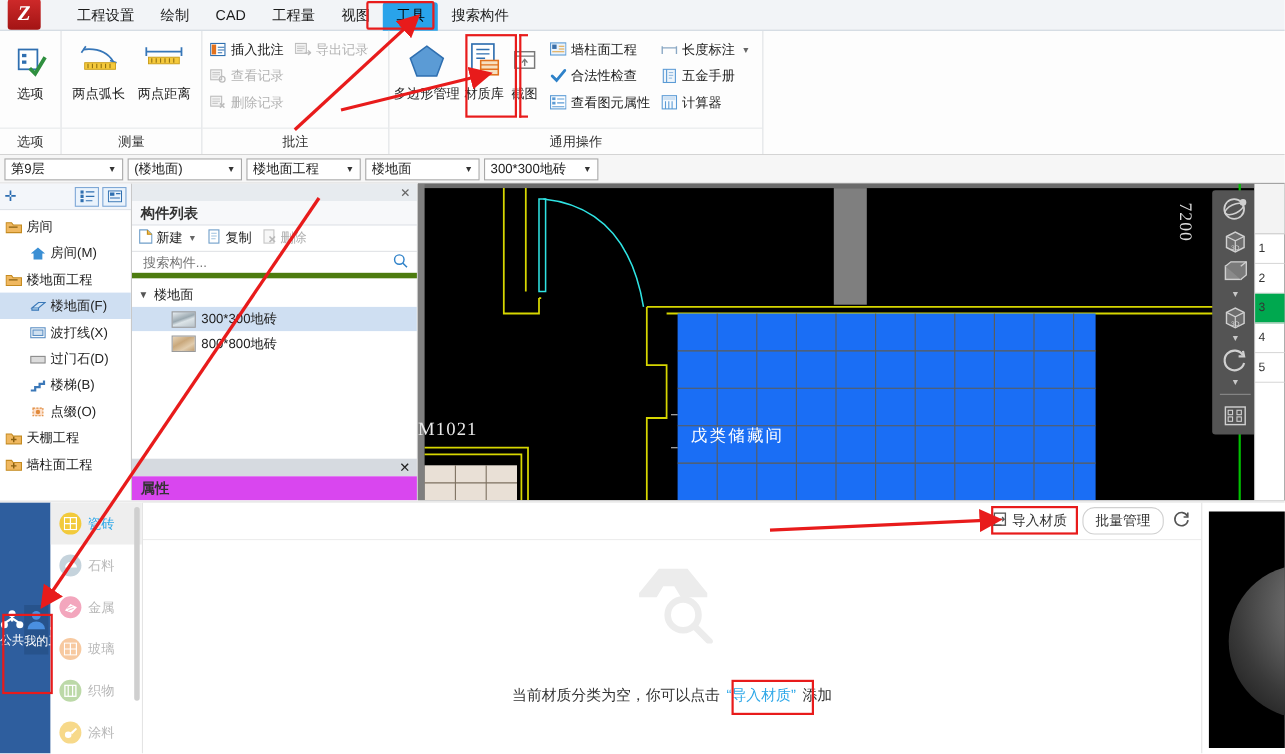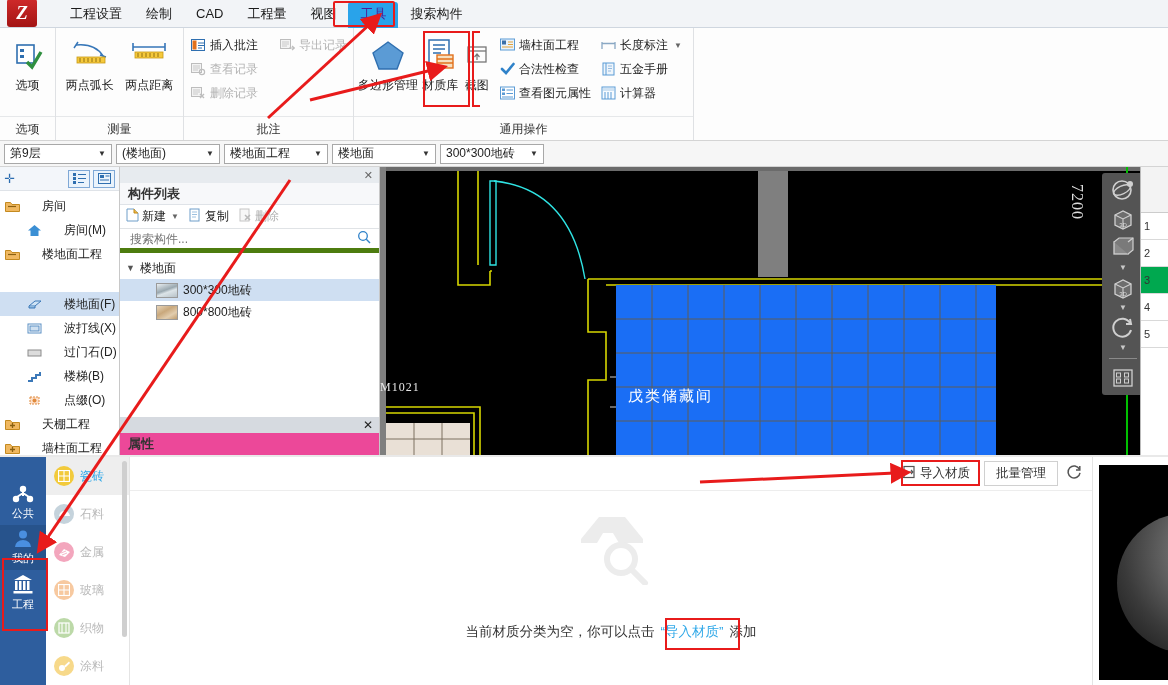--- a/index.html
+++ b/index.html
@@ -19,21 +19,21 @@
             background:#f2f4f7; border-bottom:1px solid #cfd6df; }
   .logo { position:absolute; left:2px; top:-4px; width:40px; height:34px;
           display:flex; align-items:center; justify-content:center; }
   .logo-badge { width:30px; height:28px; background:linear-gradient(#cf2a2a,#a31414);
      border-radius:3px; color:#fff; font-weight:bold; font-size:19px;
      display:flex; align-items:center; justify-content:center; font-style:italic;
      font-family:"Liberation Serif", serif; }
   .tabs { position:absolute; left:58px; top:0; height:28px; display:flex; align-items:flex-end; }
   .tab { padding:4px 12px 6px; font-size:13px; color:#1b1b1b; cursor:default;
          line-height:16px; white-space:nowrap; }
-  .tab.active { background:#29a3ea; color:#4c1d95; border-radius:3px 3px 0 0; }
+  .tab.active { background:#29a3ea; color:#000000; border-radius:3px 3px 0 0; }
   .tab-hl { position:absolute; border:2px solid #e81b1b; border-radius:2px;
             left:333px; top:1px; width:62px; height:26px; pointer-events:none; }
 
   .groups { position:absolute; left:0; top:28px; width:100%; height:112px; display:flex; }
   .group { position:relative; height:112px; border-right:1px solid #dfe1e4;
            display:flex; flex-direction:column; }
   .group-body { flex:1; display:flex; align-items:flex-start; padding:3px 6px 0; }
   .group-label { height:24px; line-height:24px; text-align:center; font-size:12px;
                  color:#333; border-top:1px solid #e6e8ea; }
 
@@ -71,24 +71,24 @@
   
   .treepanel { width:120px; background:#fff; border-right:1px solid #c8c8c8;
                display:flex; flex-direction:column; }
   .treehdr { height:24px; display:flex; align-items:center; justify-content:space-between;
              padding:0 4px; background:#f3f6fa; border-bottom:1px solid #dfe3e8; }
   .pinico { color:#2b6cb0; font-size:13px; }
   .viewbtns { display:flex; gap:3px; }
   .vbtn { width:22px; height:18px; border:1px solid #7fa8d6; background:#eaf3fc;
           display:flex; align-items:center; justify-content:center; }
   .tree { flex:1; overflow:hidden; padding-top:3px; }
-  .tnode { display:flex; align-items:center; gap:22px; height:24px; padding-left:4px;
+  .tnode { display:flex; align-items:center; gap:4px; height:24px; padding-left:4px;
            font-size:12px; white-space:nowrap; }
   .tnode.child { padding-left:26px; }
-  .tnode.sel { background:#cfdff2;margin-top:26px; }
+  .tnode.sel { background:#cfdff2; }
   .tico { width:16px; height:16px; display:flex; align-items:center; justify-content:center; flex:0 0 16px;}
 
   
   .complist { width:260px; background:#fff; border-right:1px solid #c8c8c8;
               display:flex; flex-direction:column; }
   .panelbar { height:16px; background:#e7ebef; display:flex; align-items:center;
               justify-content:flex-end; padding-right:6px; }
   .panelbar .x { font-size:11px; color:#666; }
   .paneltitle { height:22px; display:flex; align-items:center; padding-left:8px;
                 font-size:13px; font-weight:bold; color:#333; border-bottom:1px solid #dfe3e8;
@@ -104,50 +104,50 @@
   .cltree { flex:1; padding-top:4px; overflow:hidden; }
   .clnode { display:flex; align-items:center; gap:5px; height:22px; padding-left:6px; font-size:12px; }
   .clnode.item { padding-left:36px; }
   .clnode.sel { background:#cfdff2; }
   .swatch { width:22px; height:15px; border:1px solid #9a9a9a; flex:0 0 22px; }
   .sw-grey { background:linear-gradient(160deg,#e9eef1 0%,#9aa8b0 45%,#dce4e8 60%,#b8c2c8 100%); }
   .sw-tan  { background:linear-gradient(150deg,#e8d5b9 0%,#c9a87c 40%,#e2cdae 70%,#bf9c6e 100%); }
   .propbar { height:16px; background:#d6dae0; display:flex; align-items:center;
              justify-content:flex-end; padding-right:6px; }
   .proptitle { height:22px; display:flex; align-items:center; padding-left:8px;
-               font-size:13px; font-weight:bold; color:#333; background:#ec4899; }
+               font-size:13px; font-weight:bold; color:#333; background:#d946ef; }
 
   
   .cad { flex:1; position:relative; background:#000; overflow:hidden; }
   .cad-rgutter { position:absolute; right:0; top:0; width:22px; height:100%; background:#7f7f7f; }
   .cadtools { position:absolute; right:24px; top:6px; width:42px;
               background:#545454; border-radius:3px; padding:4px 0;
               display:flex; flex-direction:column; align-items:center; gap:3px; }
   .cadtool { width:32px; height:26px; display:flex; align-items:center; justify-content:center; }
   .cadcaret { font-size:8px; color:#c8c8c8; height:8px; line-height:8px;}
   .cad-sep { width:28px; height:1px; background:#8a8a8a; margin:3px 0; }
   .greenline { position:absolute; right:40px; top:0; width:2px; height:100%; background:#00c000; }
   .dimtext { position:absolute; color:#dcdcdc; font-size:16px;
              writing-mode:vertical-rl; font-family:"Liberation Serif", serif; letter-spacing:1px; }
   .roomlabel { position:absolute; color:#fff; font-size:15px; letter-spacing:2px; }
-  .doorlabel { position:absolute; color:#e8e8e8; font-size:12px;
+  .doorlabel { position:absolute; color:#e8e8e8; font-size:17px;
                font-family:"Liberation Serif", serif; letter-spacing:1px; }
 
   
   .sheet { position:absolute; right:0; top:0; width:28px; height:100%; background:#fff;
            border-left:1px solid #bbb; }
   .sheet .shhdr { height:46px; background:#f3f3f3; border-bottom:1px solid #ccc; }
   .sheet .row { height:27px; border-bottom:1px solid #d9d9d9; font-size:11px;
                 display:flex; align-items:center; padding-left:3px; color:#333; }
   .sheet .row.green { background:#00a84f; }
 
   
   .matwin { position:absolute; left:0; top:455px; width:1168px; height:230px;
             background:#fff; border-top:2px solid #e9e9e9; display:flex; }
-  .matnav { width:46px; background:#2e5e9e; display:flex; flex-direction:column;
+  .matnav { width:46px; background:#2e5e9e; display:flex; 
             align-items:center; padding-top:2px; color:#fff; }
   .matnav .brand { font-weight:bold; font-size:15px; height:22px; line-height:22px;
                    font-family:"Liberation Serif", serif; }
   .navitem { width:46px; padding:4px 0 6px; display:flex; flex-direction:column;
              align-items:center; gap:1px; position:relative; }
   .navitem .nlbl { font-size:11px; line-height:12px; text-align:center; }
   .navitem.active { background:#27538c; }
   .nav-hl { position:absolute; border:2px solid #e81b1b; left:2px; top:558px;
             width:46px; height:73px; pointer-events:none; }
 
@@ -159,21 +159,21 @@
   .catico { width:20px; height:20px; border-radius:50%; display:flex;
             align-items:center; justify-content:center; font-size:11px; color:#fff; flex:0 0 20px;}
   .catscroll { position:absolute; right:2px; top:4px; width:5px; height:176px;
                background:#cfcfcf; border-radius:3px; }
 
   .matbody { flex:1; position:relative; }
   .mattop { height:34px; display:flex; align-items:center; justify-content:flex-end;
             padding-right:10px; gap:8px; border-bottom:1px solid #ededed; }
   .impbtn { display:flex; align-items:center; gap:4px; font-size:12.5px; color:#333;
             padding:3px 6px; }
-  .pillbtn { border:1px solid #d0d0d0; border-radius:0; padding:3px 11px;
+  .pillbtn { border:1px solid #d0d0d0; border-radius:11px; padding:3px 11px;
              font-size:12.5px; color:#333; }
   .refresh { font-size:15px; color:#555; }
   .imp-hl { position:absolute; border:2px solid #e81b1b; left:901px; top:460px;
             width:79px; height:26px; pointer-events:none; }
 
   .empty { position:absolute; left:0; right:0; top:46px; display:flex;
            flex-direction:column; align-items:center; }
   .emptyico { width:96px; height:82px; position:relative; }
   .emptytext { margin-top:38px; font-size:13.5px; color:#333; display:flex; align-items:center; }
   .emptytext .link { color:#2fa8e8; }
@@ -251,21 +251,21 @@
                 <path d="M10 14 v4 M14 14 v4 M18 14 v4 M22 14 v4 M26 14 v4 M30 14 v4" stroke="#7a5c07" stroke-width="0.8"></path>
               </svg>
             </span>
             <span class="lbl">两点距离</span>
           </div>
         </div>
         <div class="group-label">测量</div>
       </div>
 
       <div class="group" style="width:170px">
-        <div class="group-body" style="gap:14px;padding-left:4px">
+        <div class="group-body" style="gap:2px;padding-left:4px">
           <div class="smallcol">
             <div class="smallbtn">
               <span class="ico">
                 <svg width="15" height="14" viewBox="0 0 15 14">
                   <rect x="0.5" y="1.5" width="13" height="11" fill="#fff" stroke="#2f6fb0"></rect>
                   <rect x="1.5" y="2.5" width="4" height="9" fill="#e2711d"></rect>
                   <path d="M7 5h6 M7 7.5h6 M7 10h4" stroke="#2f6fb0" stroke-width="1"></path>
                 </svg>
               </span>
               <span>插入批注</span>

